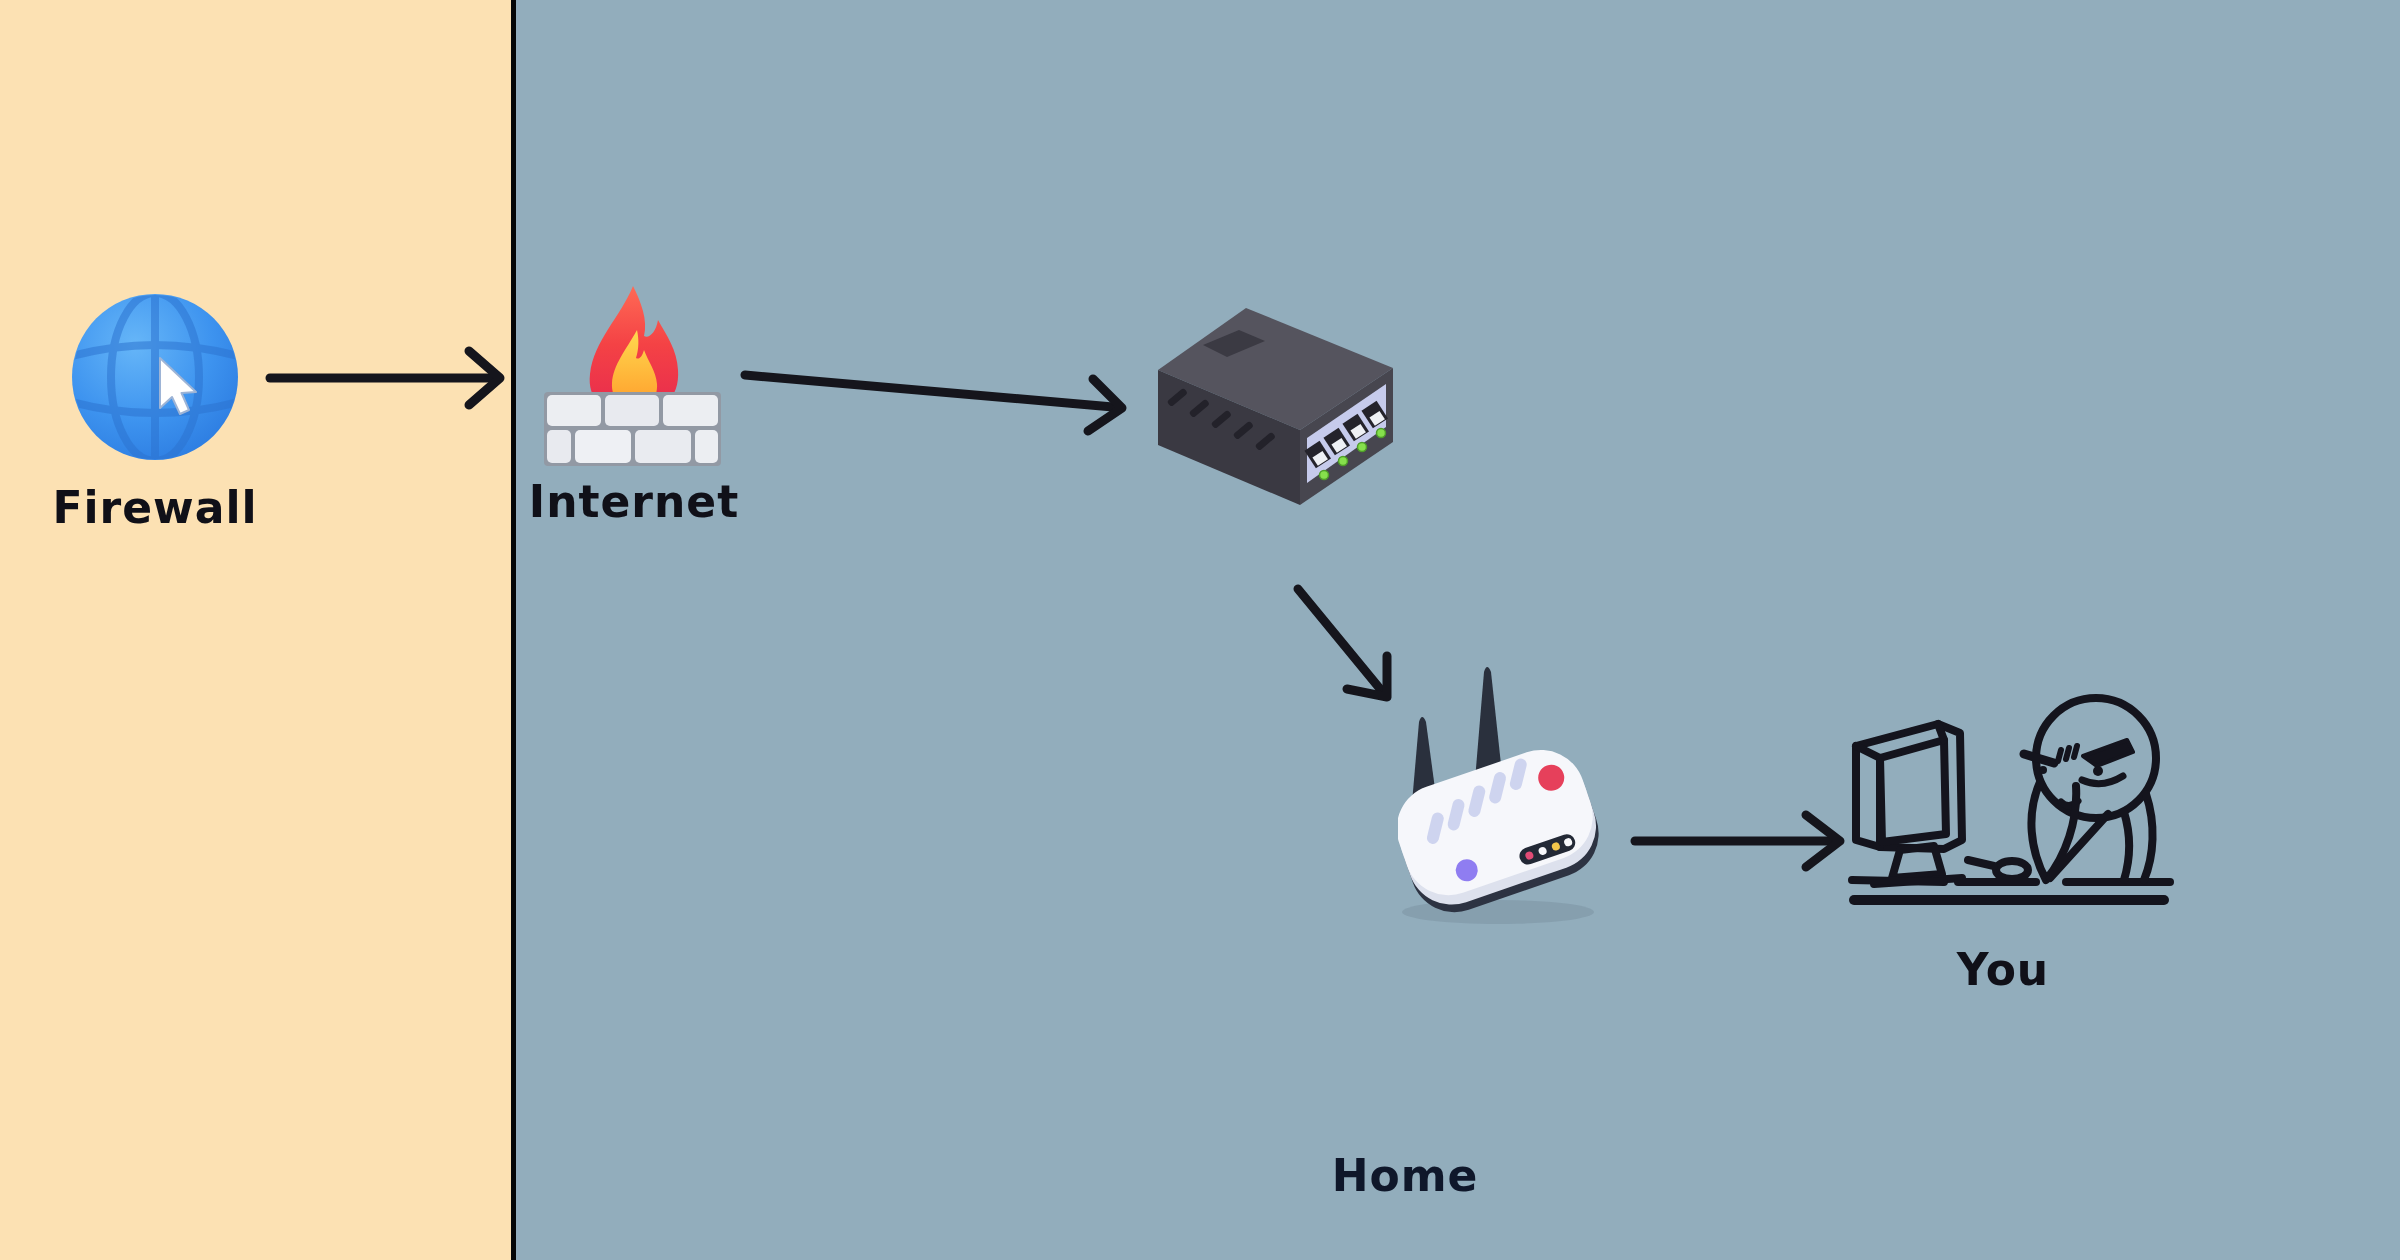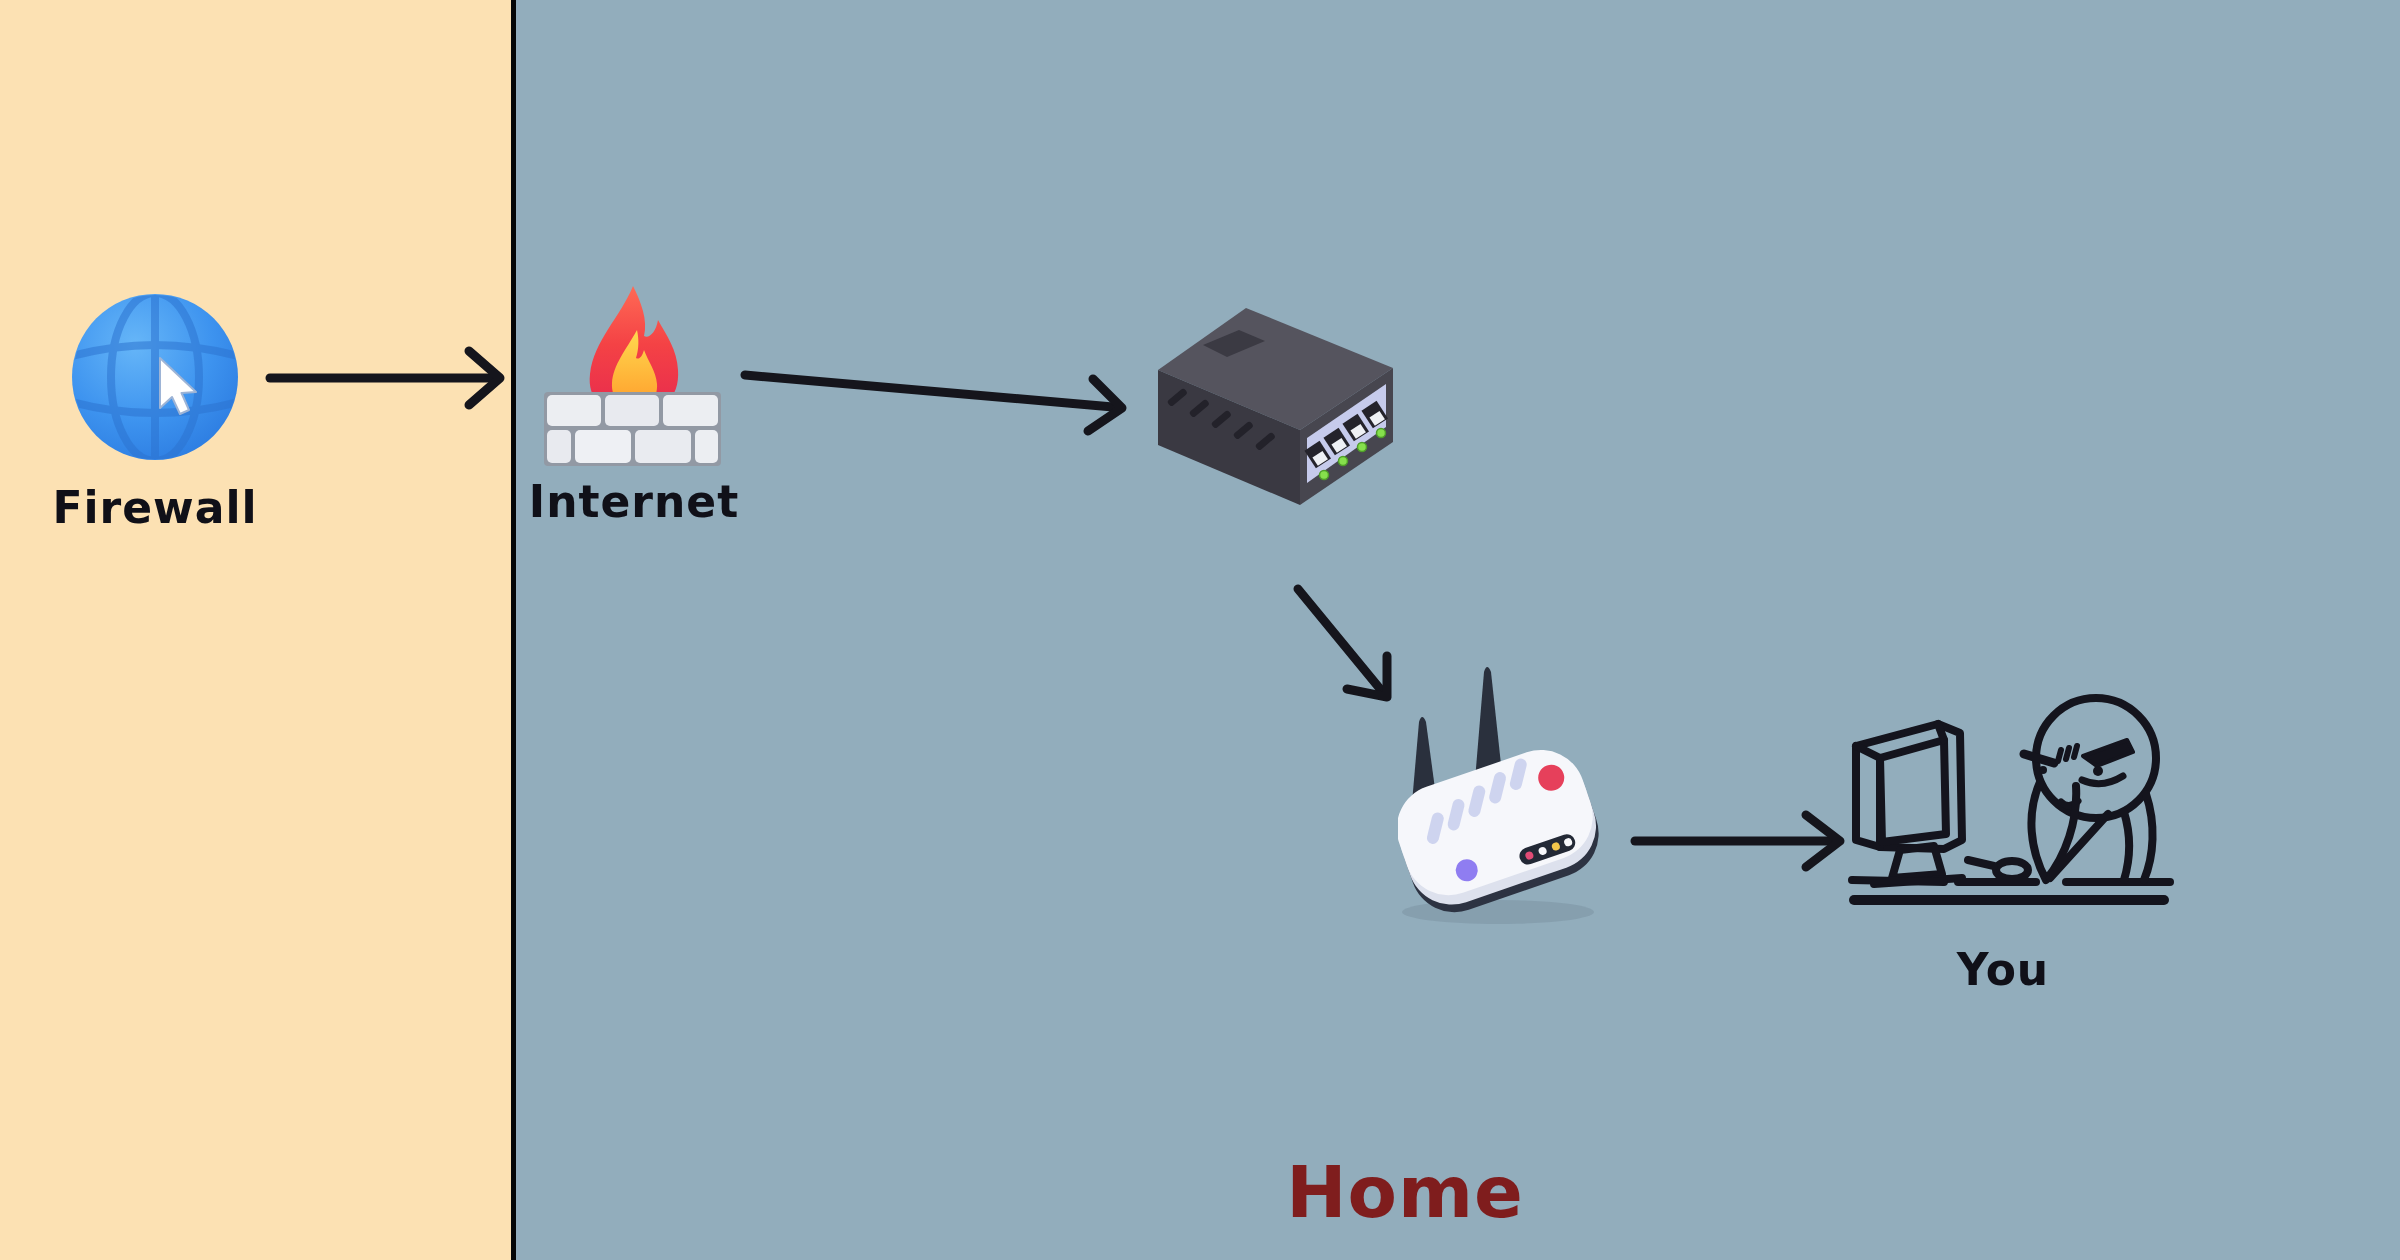--- a/index.html
+++ b/index.html
@@ -16,21 +16,21 @@
     position:absolute;left:511px;top:0;width:5px;height:1260px;
     background:#050505;
   }
   .node{position:absolute;}
   .node-label{
     position:absolute;width:300px;text-align:center;
     color:#101018;font-weight:bold;font-size:44px;letter-spacing:1px;
   }
   .zone-label{
     position:absolute;width:300px;text-align:center;
-    color:#7f1d1d;font-weight:bold;font-size:72px;letter-spacing:1px;
+    color:#0f172a;font-weight:bold;font-size:44px;letter-spacing:1px;
   }
   .edges{position:absolute;left:0;top:0;pointer-events:none;}
 </style>
 </head>
 <body>
 
 <div class="zone-left"></div>
 <div class="divider"></div>
 
 <svg class="edges" width="2400" height="1260" viewBox="0 0 2400 1260">

